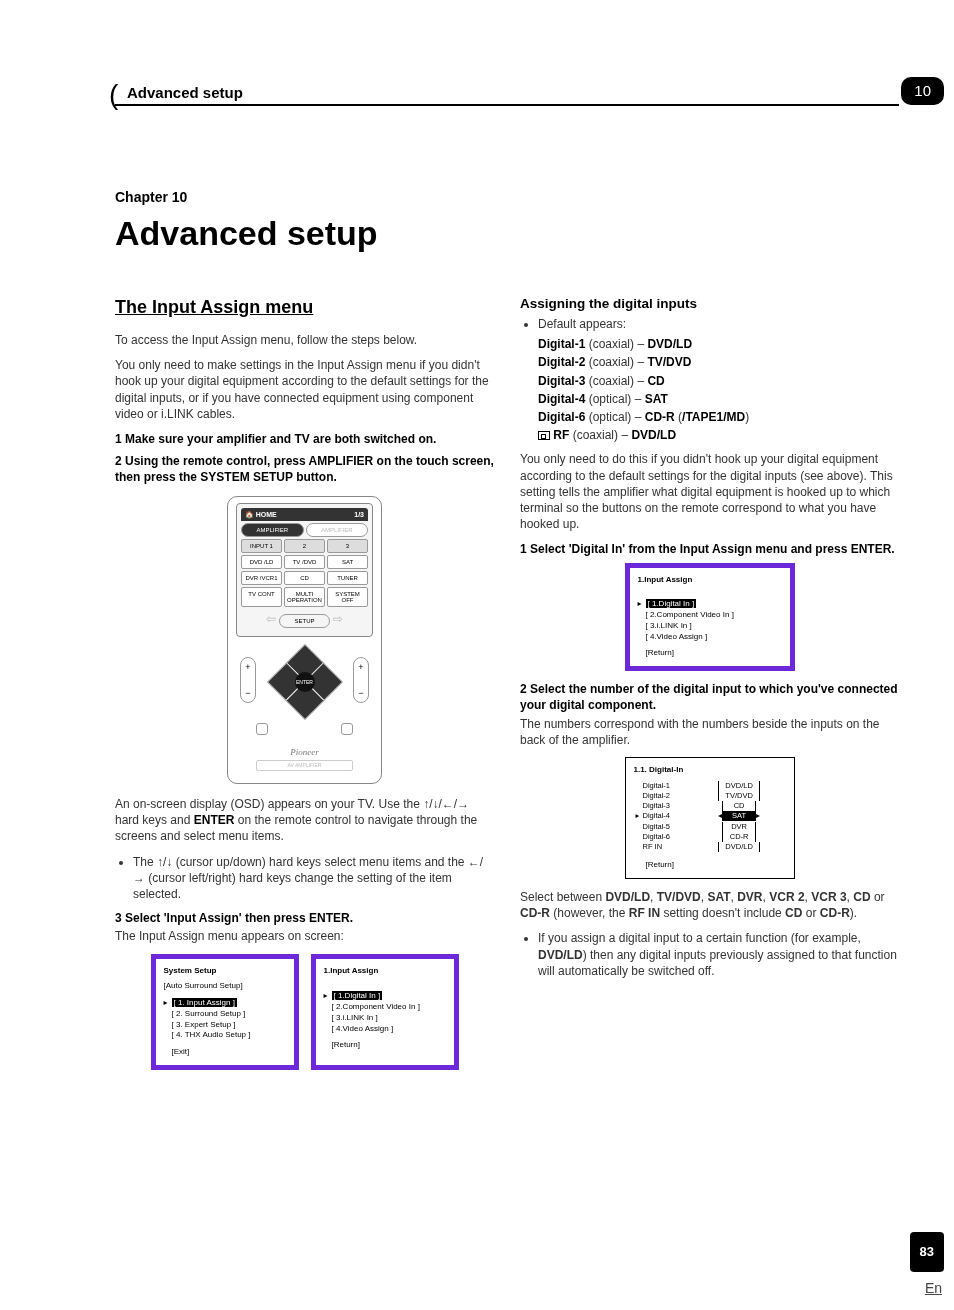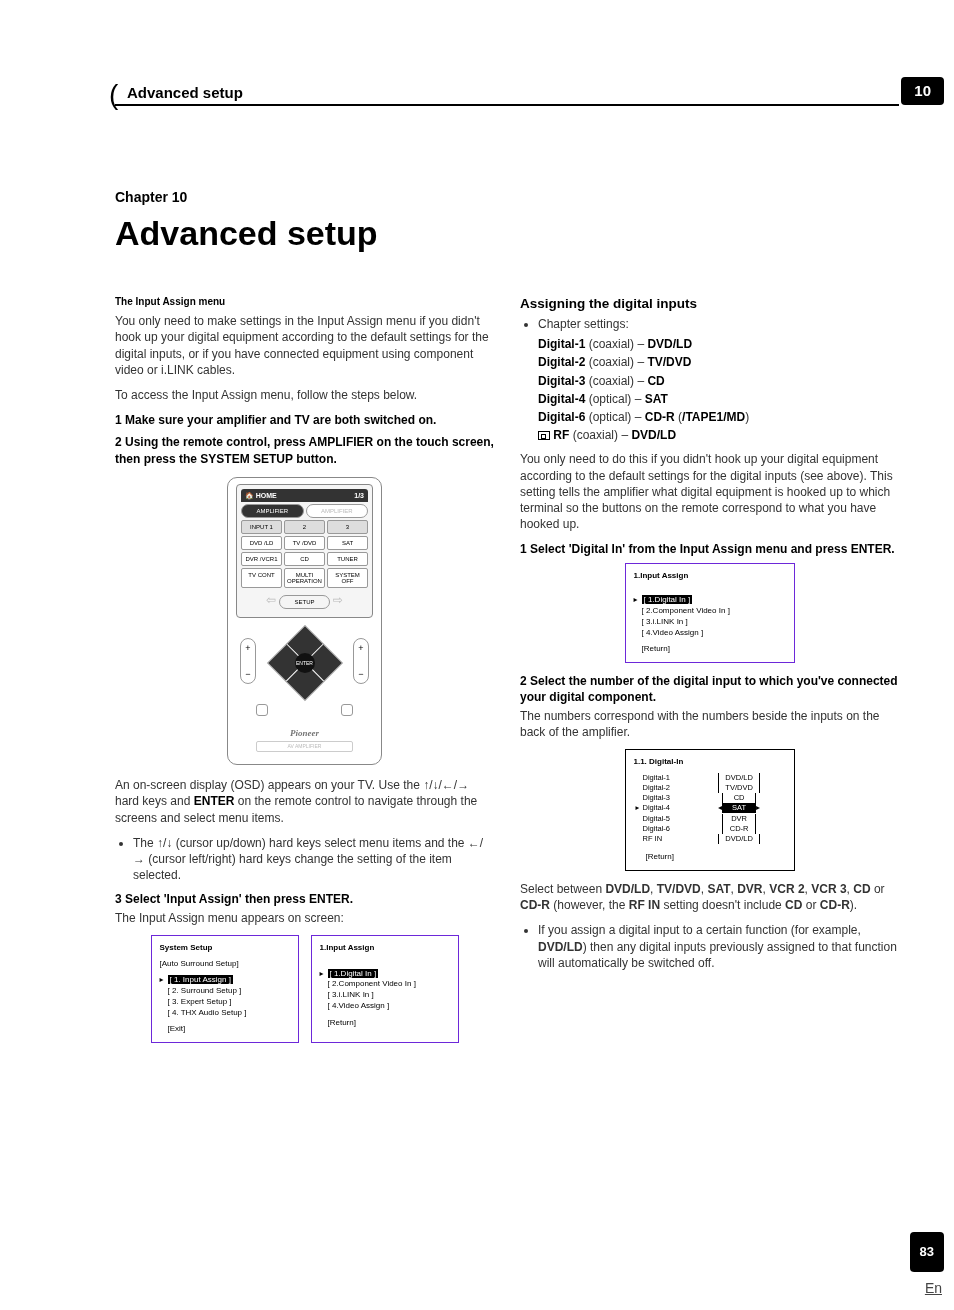--- a/index.html
+++ b/index.html
@@ -38,33 +38,33 @@
     font-size: 28px;
     top: -4px;
   }
   .header-bar .left-paren { left: -6px; }
   .chapter-badge {
     position: absolute;
     right: -45px;
     top: -3px;
     background: #000;
     color: #fff;
-    font-weight: bold;
+    font-weight: normal;
     font-size: 15px;
-    border-radius: 4px;
+    border-radius: 10px;
     padding: 4px 13px;
   }
 
   .chapter-label { font-size: 14px; font-weight: bold; }
   h1.title { font-size: 34px; font-weight: bold; margin-top: 4px; margin-bottom: 38px; }
 
   .columns { display: flex; gap: 26px; }
   .col { flex: 1; }
 
-  h2.section { font-size: 10px; font-weight: bold; margin-bottom: 5px; }
+  h2.section { font-size: 18px; font-weight: bold; margin-bottom: 13px; text-decoration: underline; }
   h3.subsection { font-size: 13.5px; font-weight: bold; margin-bottom: 3px; }
   p { margin-bottom: 9px; font-size: 12px; color:#333; }
   p.bold, span.bold { font-weight: bold; color:#000; }
   .step { font-weight: bold; margin-bottom: 2px; font-size:12px; color:#000;}
   ul.bullets { margin: 0 0 8px 18px; }
   ul.bullets li { list-style: disc; margin-bottom: 2px; font-size:12px; color:#333;}
 
   
   .remote-wrap { display:flex; justify-content:center; margin:10px 0 12px; }
   .remote {
@@ -127,26 +127,26 @@
   .remote .side-oval {
     position:absolute; width:16px; height:46px;
     border:1px solid #999; border-radius:8px;
     top:10px; font-size:9px; text-align:center;
     display:flex; flex-direction:column; justify-content:space-between; padding:3px 0;
   }
   .remote .side-oval.left { left:4px; }
   .remote .side-oval.right { right:4px; }
   .remote .bottom-dots { display:flex; justify-content:space-between; margin:6px 20px 4px; }
   .remote .dot{ width:12px;height:12px;border:1px solid #999;border-radius:3px;font-size:5px;text-align:center;line-height:11px;}
-  .remote .brand { text-align:center; font-family: serif; font-style:italic; font-size:9px; color:#777; margin-top:11px;font-weight:bold;}
+  .remote .brand { text-align:center; font-family: serif; font-style:italic; font-size:9px; color:#777; margin-top:11px;}
   .remote .model { text-align:center; font-size:5px; color:#bbb; border:1px solid #ccc; margin:2px 20px 0; border-radius:2px; padding:1px;}
 
   .menu-pair { display:flex; gap:12px; justify-content:center; margin:6px 0 8px; }
   .menu-box {
-    width: 148px; border:1px solid #6d28d9; padding:7px 8px;
+    width: 148px; border:5px solid #6d28d9; padding:7px 8px;
     font-size:8px; font-weight:bold;
   }
   .menu-box.wide { width: 170px; }
   .menu-box .mb-title { margin-bottom:5px; }
   .menu-box .mb-sub { font-weight:normal; margin-bottom:6px; }
   .menu-box .mb-item { font-weight:normal; margin-left:8px; line-height:1.35; position:relative;}
   .menu-box .mb-item .ptr { position:absolute; left:-8px; }
   .menu-box .mb-item .hl { background:#000; color:#fff; padding:0 2px; }
   .menu-box .mb-foot { font-weight:normal; margin-top:6px; margin-left:8px;}
 
@@ -196,22 +196,22 @@
     <span class="chapter-badge">10</span>
   </div>
 
   <div class="chapter-label">Chapter 10</div>
   <h1 class="title">Advanced setup</h1>
 
   <div class="columns">
 
     <div class="col">
       <h2 class="section">The Input Assign menu</h2>
+      <p>To access the Input Assign menu, follow the steps below.</p>
       <p>You only need to make settings in the Input Assign menu if you didn't hook up your digital equipment according to the default settings for the digital inputs, or if you have connected equipment using component video or i.LINK cables.</p>
-      <p>To access the Input Assign menu, follow the steps below.</p>
       <p class="step">1    Make sure your amplifier and TV are both switched on.</p>
       <p class="step" style="margin-top:6px;">2    Using the remote control, press AMPLIFIER on the touch screen, then press the SYSTEM SETUP button.</p>
 
       <div class="remote-wrap">
         <div class="remote">
           <div class="screen">
             <div class="home-row">
               <span>🏠 <span>HOME</span></span>
               <span>1/3</span>
             </div>
@@ -316,21 +316,21 @@
           <div class="mb-item">[ 3.i.LINK In ]</div>
           <div class="mb-item">[ 4.Video Assign ]</div>
           <div class="mb-foot">[Return]</div>
         </div>
       </div>
     </div>
 
     <div class="col">
       <h3 class="subsection">Assigning the digital inputs</h3>
       <ul class="bullets" style="margin-bottom:4px;">
-        <li>Chapter settings:</li>
+        <li>Default appears:</li>
       </ul>
       <div class="defaults">
         <div class="d-item"><b>Digital-1</b> <span>(coaxial)</span> – <b>DVD/LD</b></div>
         <div class="d-item"><b>Digital-2</b> <span>(coaxial)</span> – <b>TV/DVD</b></div>
         <div class="d-item"><b>Digital-3</b> <span>(coaxial)</span> – <b>CD</b></div>
         <div class="d-item"><b>Digital-4</b> <span>(optical)</span> – <b>SAT</b></div>
         <div class="d-item"><b>Digital-6</b> <span>(optical)</span> – <b>CD-R</b> <span class="nowrap">(<b>/TAPE1/MD</b>)</span></div>
         <div class="d-item"><span class="box-sym"></span> <b>RF</b> <span>(coaxial)</span> – <b>DVD/LD</b></div>
       </div>
       <p>You only need to do this if you didn't hook up your digital equipment according to the default settings for the digital inputs (see above). This setting tells the amplifier what digital equipment is hooked up to which terminal so the buttons on the remote correspond to what you have hooked up.</p>

